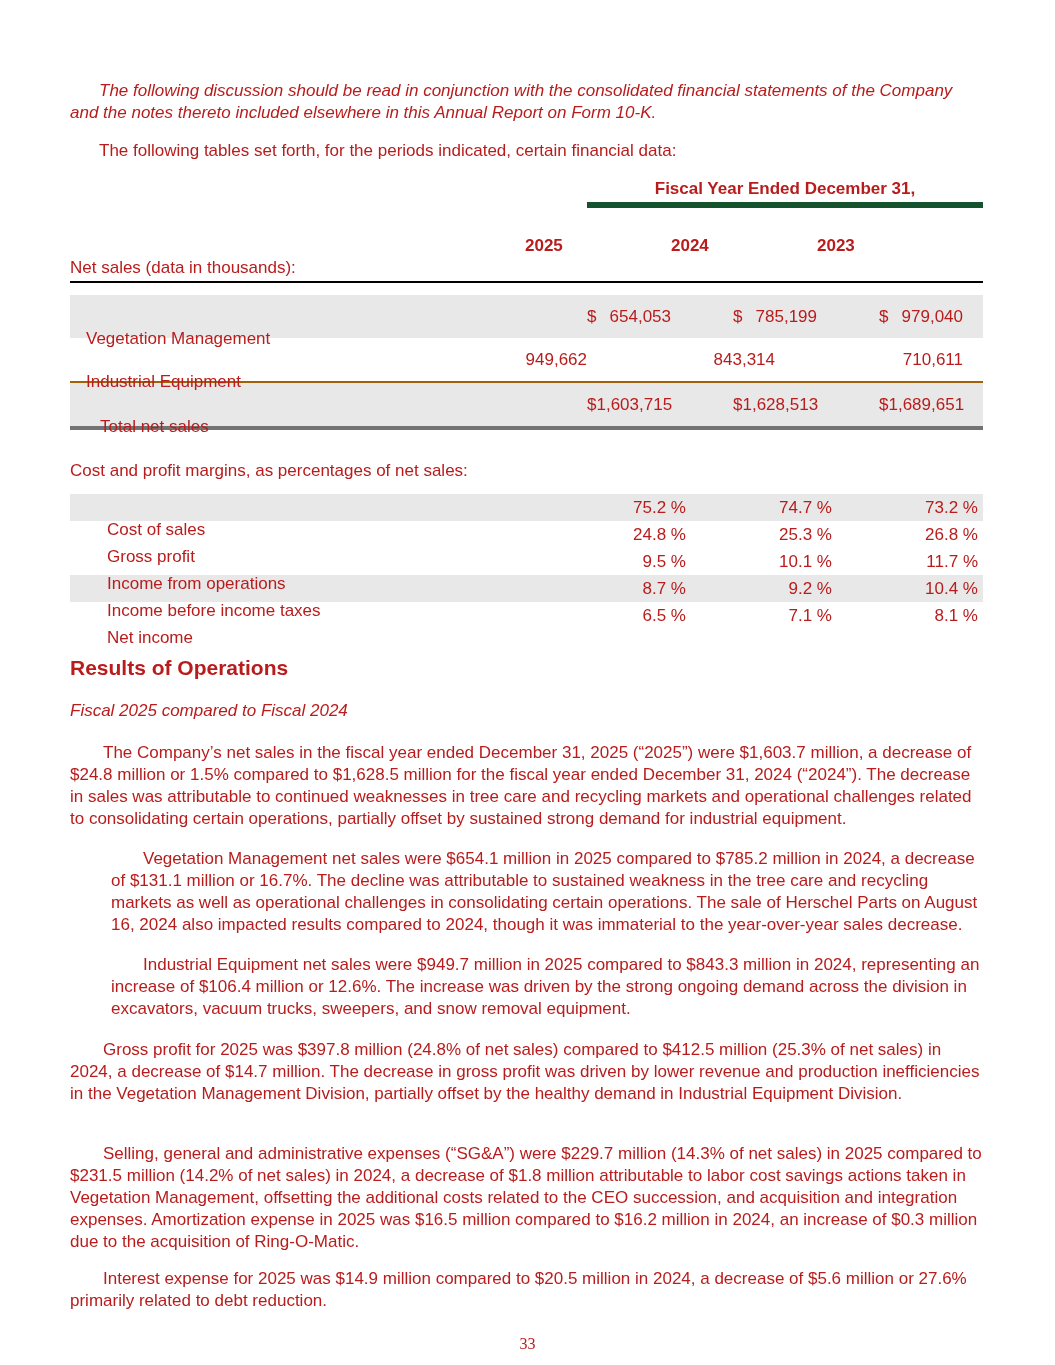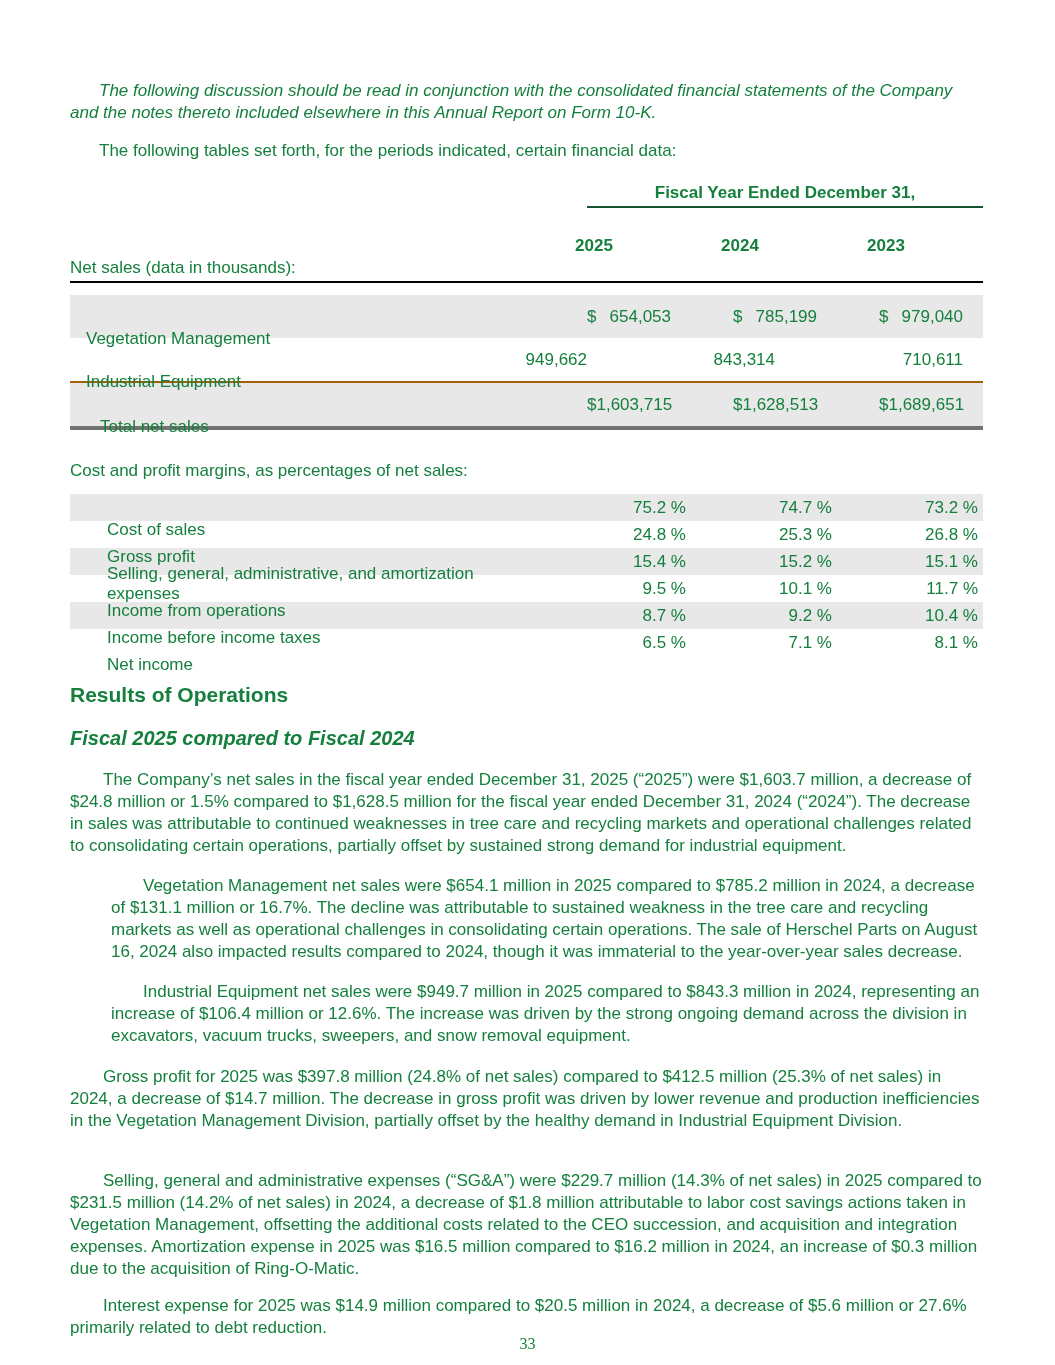--- a/index.html
+++ b/index.html
@@ -4,21 +4,21 @@
 <style>
   html, body { margin:0; padding:0; background:#ffffff; }
   .page {
     width:1055px; height:1365px;
     background:#ffffff;
     position:relative;
     box-sizing:border-box;
     padding:80px 72px 0 70px;
     font-family:"Liberation Sans", sans-serif;
     font-size:17px;
-    color:#15803d;
+    color:#b91c1c;
     overflow:hidden;
   }
   .para { margin:0; line-height:22px; }
   .italic { font-style:italic; }
   .indent  { text-indent:29px; }
   .indent2 { text-indent:33px; }
   .mt16 { margin-top:16px; }
   .mt30 { margin-top:30px; }
   .block-indent { margin-left:41px; text-indent:32px; }
   .mtp  { margin-top:20px; }
@@ -28,46 +28,46 @@
   .mtp5 { margin-top:15px; }
 
   
   .fin-table { margin-top:2px; }
   .trow { display:flex; align-items:center; }
   .tlabel { flex:1;margin-top:44px; }
   .group-row { align-items:flex-end; }
   .group-span {
     width:396px; text-align:center; font-weight:bold;
     line-height:20px; padding-bottom:3px;
-    border-bottom:2px solid #14532d;
+    border-bottom:6px solid #14532d;
   }
   .years-row { border-bottom:2px solid #000; padding:6px 20px 3px 0; }
   .cell { width:146px; display:flex; justify-content:flex-end; box-sizing:border-box; }
-  .ycell { display:block; text-align:center; padding-right:8px; font-weight:bold; }
+  .ycell { display:block; text-align:left; padding-right:8px; font-weight:bold; }
   .tbody { margin-top:12px; }
   .drow { height:43px; padding-right:20px; }
   .shaded { background:#e8e8e8; }
   .b2 { border-bottom:2px solid #a16207;gap:42px; }
   .b4 { border-bottom:4px solid #737373; }
   .money { width:84px; display:flex; justify-content:space-between; }
   .num { text-align:right; }
   .rl-div   { padding-left:16px; }
   .rl-total { padding-left:30px; }
 
   
   .pct-table { margin-top:12px; }
   .prow { height:27px; padding-right:5px; display:flex; align-items:center; }
   .prow .tlabel { padding-left:37px; }
   .pcell { display:block; text-align:right; }
 
   .h-results {
     margin:28px 0 0; font-size:21px; font-weight:bold; line-height:22px;
   }
   .h-fiscal {
-    margin:21px 0 0; font-size:20px; font-weight:bold; font-style:italic; line-height:22px;
+    margin:21px 0 0; font-size:17px; font-weight:normal; font-style:italic; line-height:22px;
   }
 
   .page-number {
     position:absolute; bottom:12px; left:0; width:100%;
     text-align:center;
     font-family:"Liberation Serif", serif;
     font-size:16px;
   }
 </style>
 </head>
@@ -165,26 +165,20 @@
       <div class="cell pcell">75.2 %</div>
       <div class="cell pcell">74.7 %</div>
       <div class="cell pcell">73.2 %</div>
     </div>
     <div class="trow prow">
       <div class="tlabel">Gross profit</div>
       <div class="cell pcell">24.8 %</div>
       <div class="cell pcell">25.3 %</div>
       <div class="cell pcell">26.8 %</div>
     </div>
-    <div class="trow prow shaded">
-      <div class="tlabel">Selling, general, administrative, and amortization expenses</div>
-      <div class="cell pcell">15.4 %</div>
-      <div class="cell pcell">15.2 %</div>
-      <div class="cell pcell">15.1 %</div>
-    </div>
     <div class="trow prow">
       <div class="tlabel">Income from operations</div>
       <div class="cell pcell">9.5 %</div>
       <div class="cell pcell">10.1 %</div>
       <div class="cell pcell">11.7 %</div>
     </div>
     <div class="trow prow shaded">
       <div class="tlabel">Income before income taxes</div>
       <div class="cell pcell">8.7 %</div>
       <div class="cell pcell">9.2 %</div>

